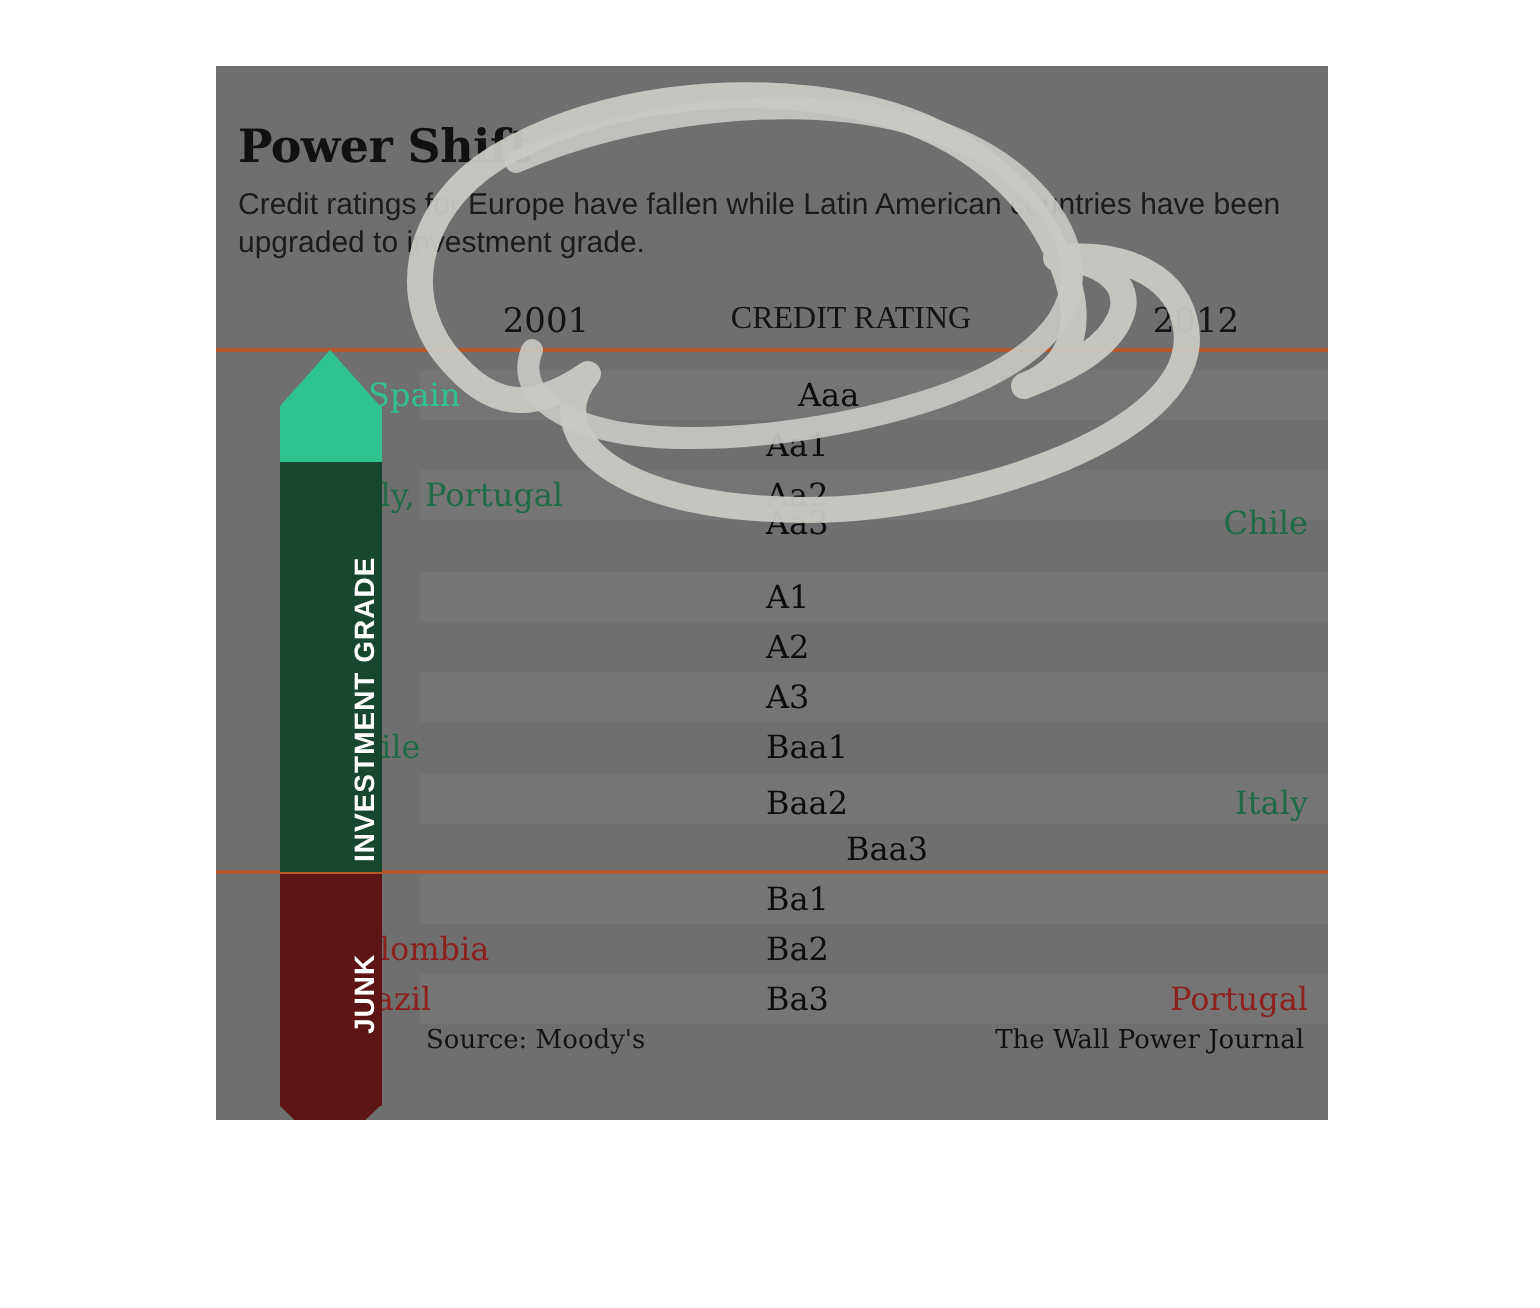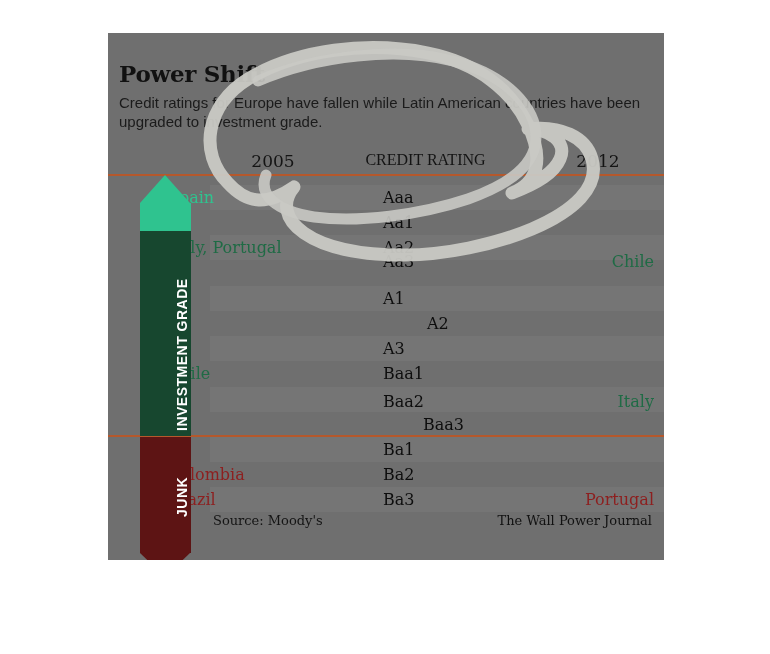--- a/index.html
+++ b/index.html
@@ -200,30 +200,30 @@
   }
 </style>
 </head>
 <body>
 
 <div id="infographic">
 
   <div class="title">Power Shift</div>
   <div class="subtitle">Credit ratings for Europe have fallen while Latin American countries have been upgraded to investment grade.</div>
 
-  <div class="col-head left">2005</div>
+  <div class="col-head left">2001</div>
   <div class="col-head center">CREDIT RATING</div>
   <div class="col-head right">2012</div>
 
   <div class="rule top"></div>
   <div class="rule bottom"></div>
 
   <div id="ladder">
       <div class="band" style="top: 152px;"></div>
-      <div class="rating-row" style="top: 152px;">
+      <div class="rating-row" style="top: 152px; margin-left: 16px;">
         <div class="side-left grade-ig-t">Spain</div>
         <div class="rating-label">Aaa</div>
         <div class="side-right "></div>
       </div>
       <div class="rating-row" style="top: 177.2px;">
         <div class="side-left "></div>
         <div class="rating-label">Aa1</div>
         <div class="side-right "></div>
       </div>
       <div class="band" style="top: 202.4px;"></div>
@@ -236,21 +236,21 @@
         <div class="side-left "></div>
         <div class="rating-label">Aa3</div>
         <div class="side-right grade-ig">Chile</div>
       </div>
       <div class="band" style="top: 252.8px;"></div>
       <div class="rating-row" style="top: 252.8px;">
         <div class="side-left "></div>
         <div class="rating-label">A1</div>
         <div class="side-right "></div>
       </div>
-      <div class="rating-row" style="top: 278px; margin-left: 44px;">
+      <div class="rating-row" style="top: 278px;">
         <div class="side-left "></div>
         <div class="rating-label">A2</div>
         <div class="side-right "></div>
       </div>
       <div class="band" style="top: 303.2px;"></div>
       <div class="rating-row" style="top: 303.2px;">
         <div class="side-left "></div>
         <div class="rating-label">A3</div>
         <div class="side-right "></div>
       </div>

